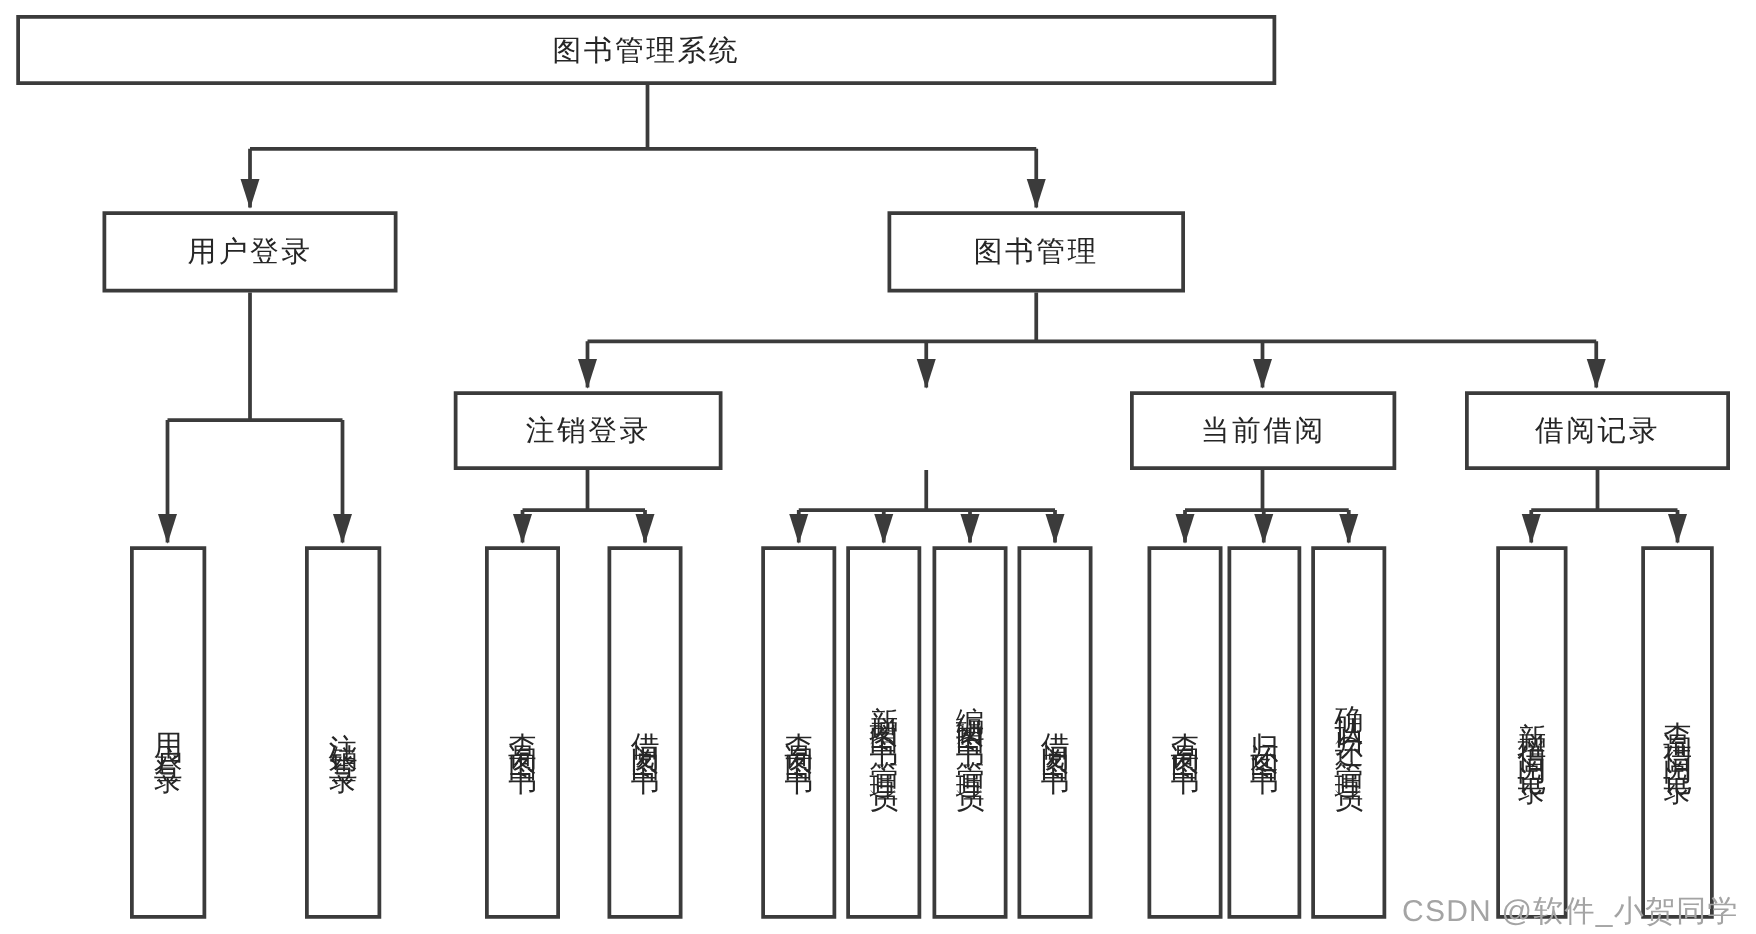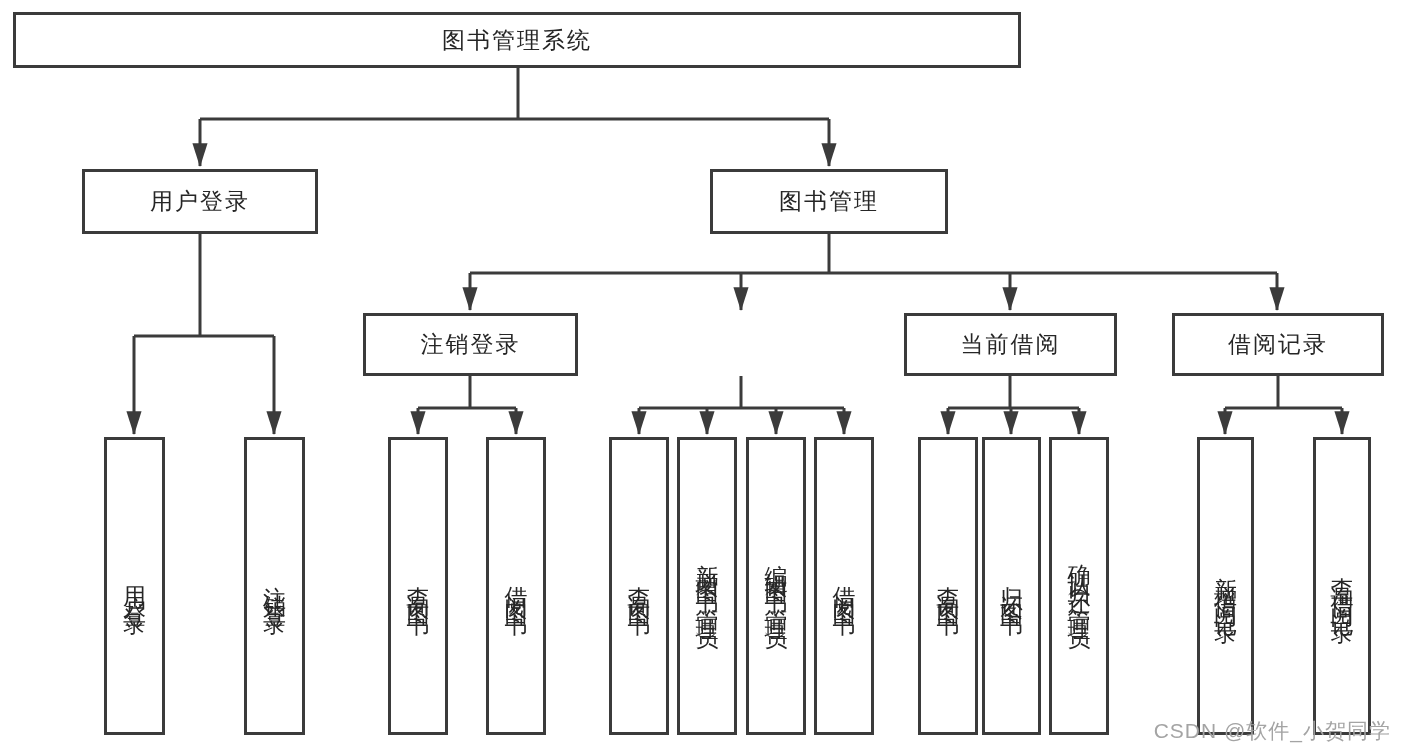--- a/index.html
+++ b/index.html
@@ -41,21 +41,21 @@
     text-orientation: mixed;
     font-size: 23px;
     letter-spacing: 9px;
     line-height: 1;
     white-space: nowrap;
   }
   .watermark {
     position: absolute;
     right: 14px;
     bottom: 2px;
-    font-size: 21px;
+    font-size: 24px;
     letter-spacing: 1px;
     color: #a4a4a4;
     z-index: 3;
   }
 </style>
 </head>
 <body>
 
 <div class="canvas">
 

